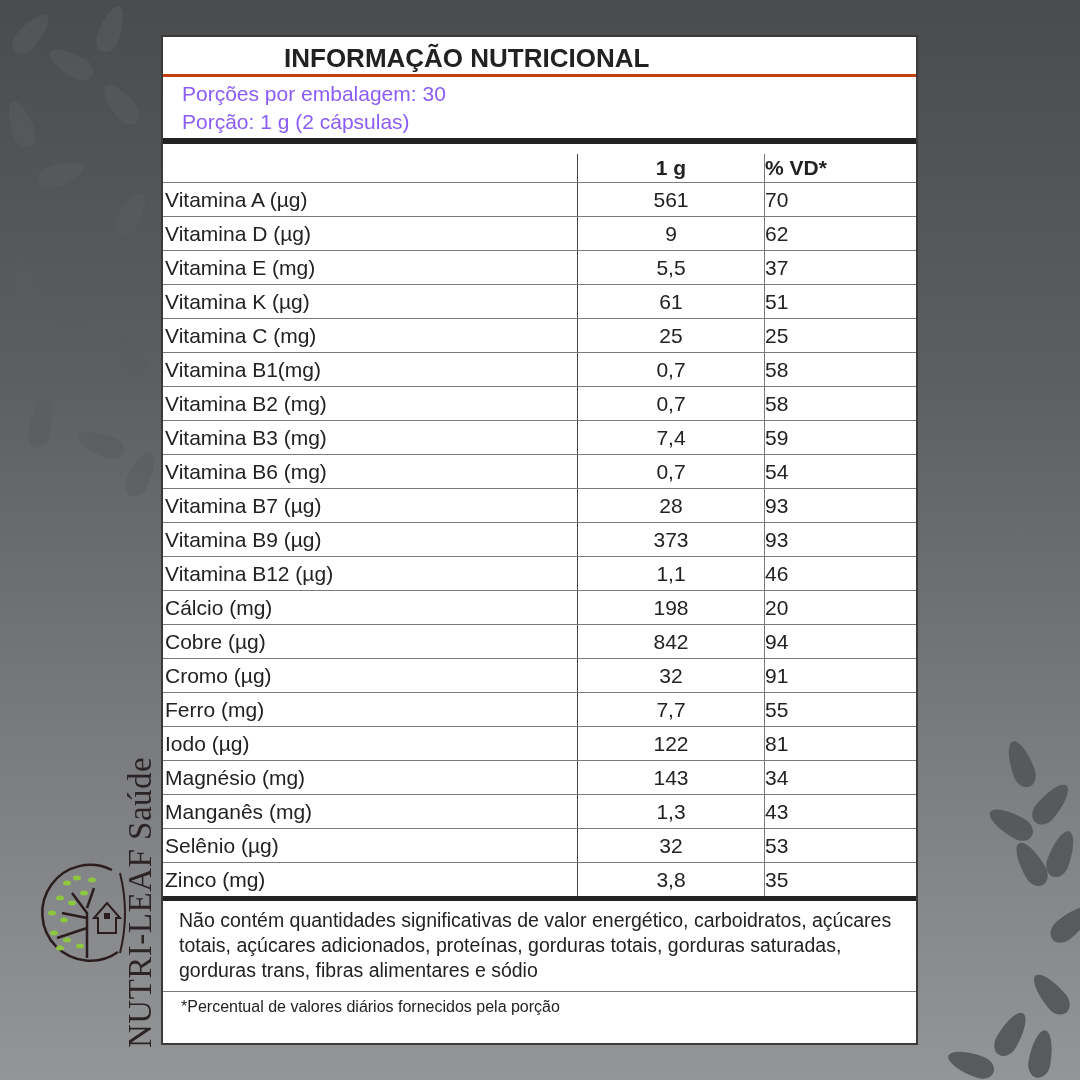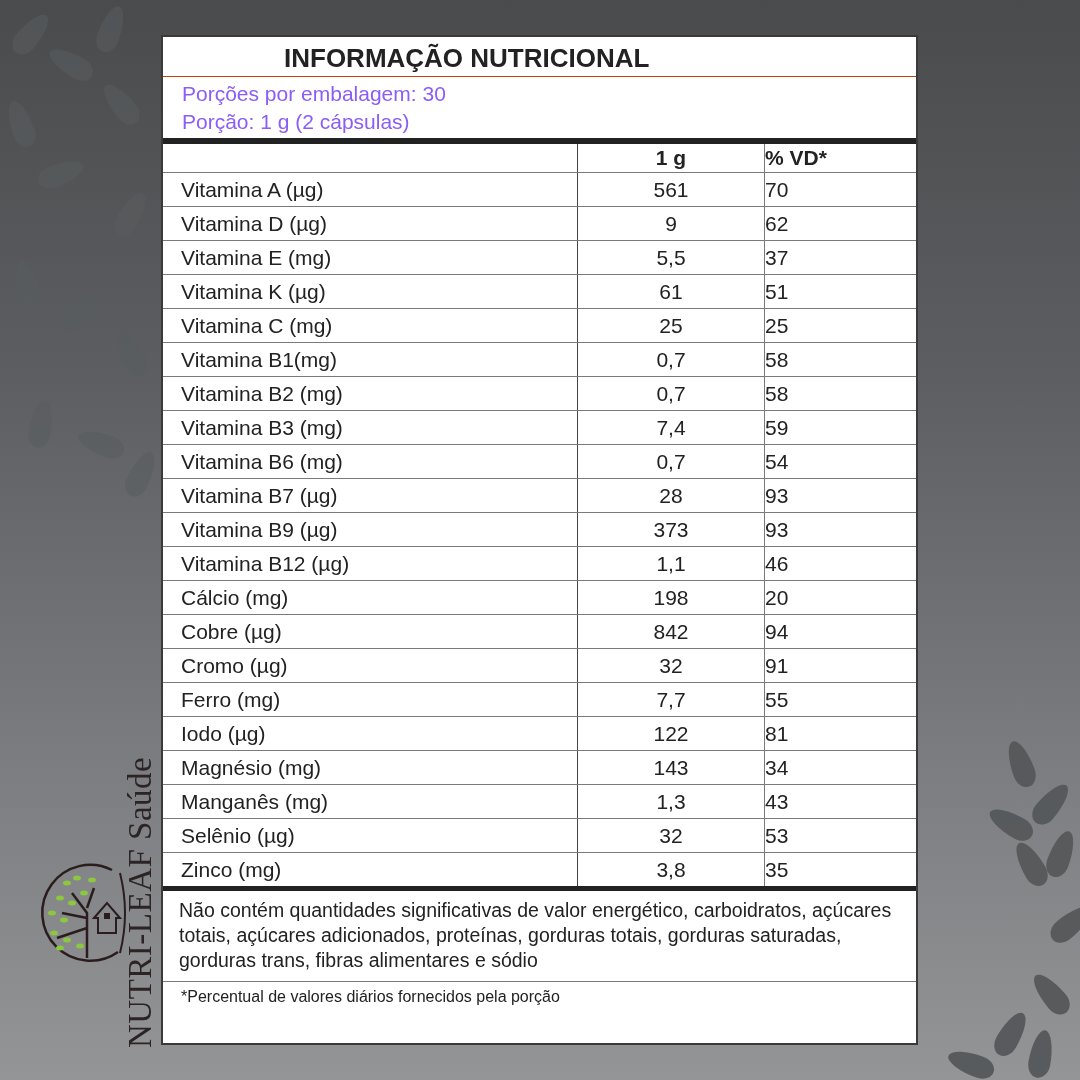--- a/index.html
+++ b/index.html
@@ -8,29 +8,29 @@
     background: linear-gradient(180deg, #4a4b4d 0%, #5c5e61 35%, #7a7c7f 70%, #939597 100%);
     font-family: "Liberation Sans", sans-serif;
   }
   .leaf { position:absolute; width:22px; height:48px; background:#5a5c5f; border-radius:50% 50% 50% 50% / 70% 70% 30% 30%; opacity:0.55; }
   .leaf.dark { background:#55575a; opacity:0.95; }
   .panel {
     position:absolute; left:161px; top:35px; width:757px; height:1010px;
     background:#fff; border:2px solid #3a3a3a; box-sizing:border-box;
   }
   .title {
-    height:40px; border-bottom:1px solid #c2410c; box-sizing:border-box;
+    height:40px; border-bottom:3px solid #c2410c; box-sizing:border-box;
     font-weight:bold; font-size:26px; color:#222; padding-left:121px; line-height:42px;
   }
   .servings { padding:3px 0 0 19px; font-size:21px; color:#8b5cf6; line-height:28px; height:61px; box-sizing:border-box; }
   .thick { height:6px; background:#222; }
-  table { border-collapse:collapse; width:100%; }
+  table { border-collapse:collapse; width:100%;margin-top:10px; }
   td, th { font-size:21px; color:#222; height:33px; padding:0; border-bottom:1px solid #7a7a7a; font-weight:normal; }
   th { font-weight:bold; height:28px; }
-  td.name { padding-left:18px; width:396px; border-right:1px solid #444; }
+  td.name { padding-left:2px; width:396px; border-right:1px solid #444; }
   th.name { width:414px; border-right:1px solid #444; }
   td.val, th.val { text-align:center; width:186px; border-right:1px solid #7a7a7a; }
   td.vd, th.vd { text-align:left; }
   tr:last-child td { border-bottom:none; }
   .thick2 { height:5px; background:#222; }
   .note { font-size:19.5px; color:#222; padding:7px 10px 8px 16px; line-height:25px; border-bottom:1px solid #7a7a7a; }
   .foot { font-size:16px; color:#222; padding:6px 12px 0 18px; }
   .brand {
     position:absolute; left:122px; top:1048px; transform-origin:0 0; transform:rotate(-90deg);
     font-family:"Liberation Serif", serif; font-size:33px; color:#2b2324; white-space:nowrap; letter-spacing:0.5px;

